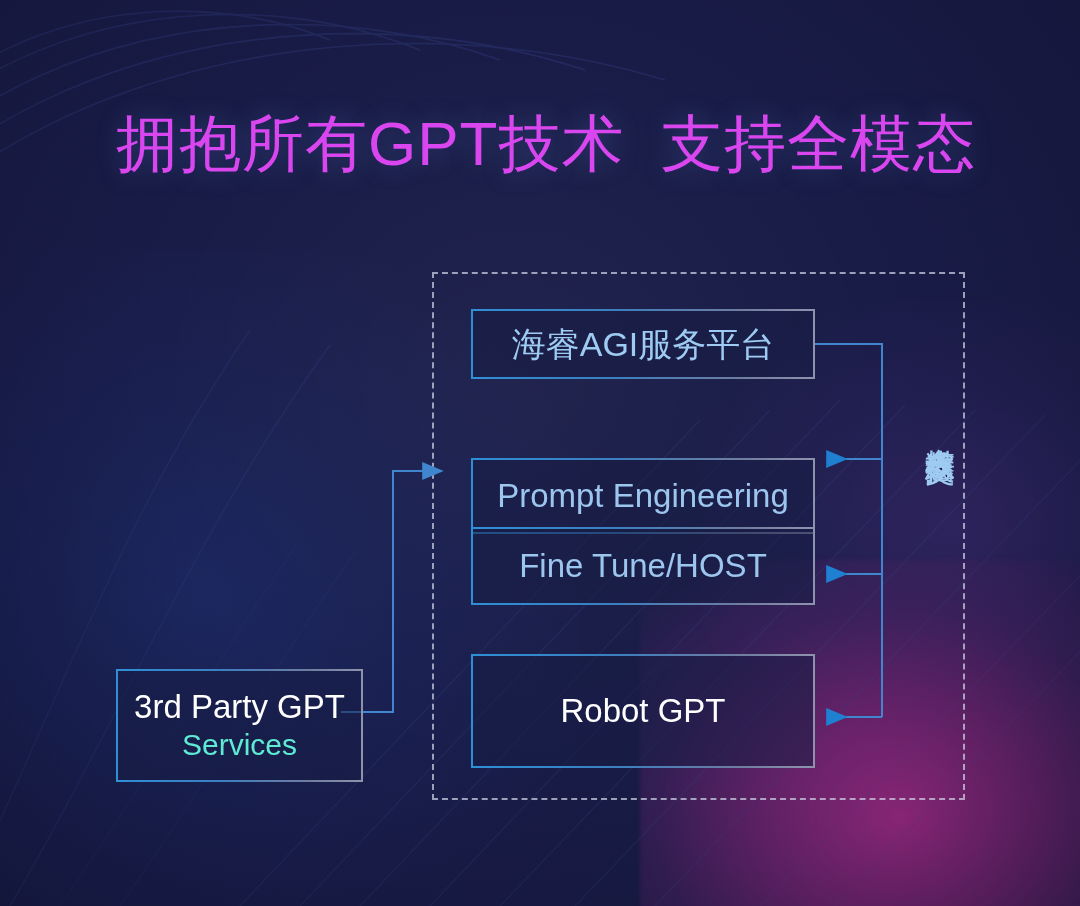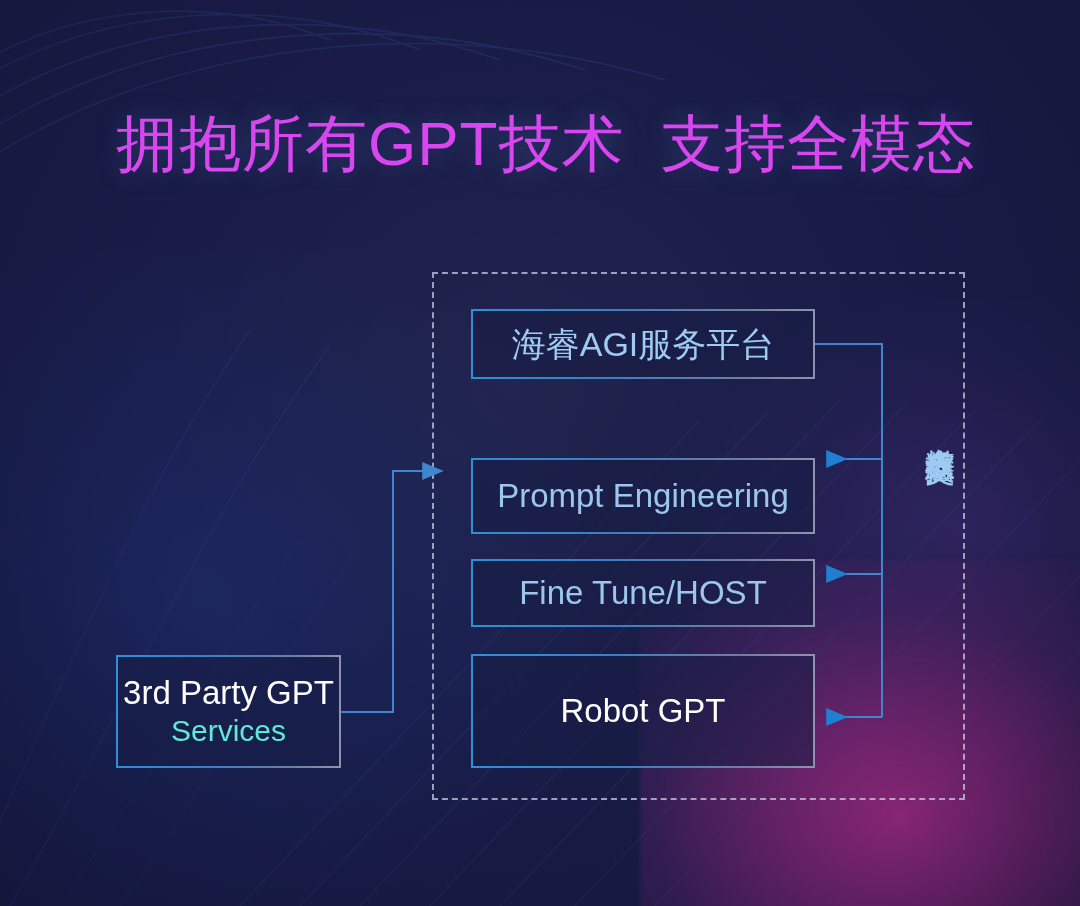--- a/index.html
+++ b/index.html
@@ -72,23 +72,23 @@
     border-image:linear-gradient(90deg,#2f8fd6 0%,#3b7fc0 42%,#6f7da0 78%,#8e93ad 100%) 1;
     text-align:center;
   }
   .node .line1{font-size:33px;color:#ffffff;line-height:1.22;white-space:nowrap;}
   .node .line2{font-size:30px;color:#5eead4;line-height:1.22;white-space:nowrap;}
   .node .cn{font-size:34px;color:#9ecbf2;line-height:1.2;white-space:nowrap;}
   .node .en-blue{font-size:33px;color:#9cc6ee;line-height:1.22;white-space:nowrap;}
 
   #node-platform{left:471px;top:309px;width:344px;height:70px;justify-content:center;}
   #node-prompt{left:471px;top:424px;width:344px;height:76px;margin-top:34px;}
-  #node-finetune{left:471px;top:559px;width:344px;height:68px;}
+  #node-finetune{left:471px;top:527px;width:344px;height:78px;}
   #node-robot{left:471px;top:654px;width:344px;height:114px;gap:36px;}
-  #node-thirdparty{left:116px;top:655px;width:225px;height:113px;}
+  #node-thirdparty{left:116px;top:669px;width:247px;height:113px;}
 
   
   .wires{position:absolute;left:0;top:0;width:1080px;height:906px;pointer-events:none;}
 
   
   .vlabel{
     position:absolute;left:912px;top:425px;
     width:44px;
     font-size:30px;color:#9ecbf2;line-height:1.08;
     writing-mode:vertical-rl;text-orientation:upright;

